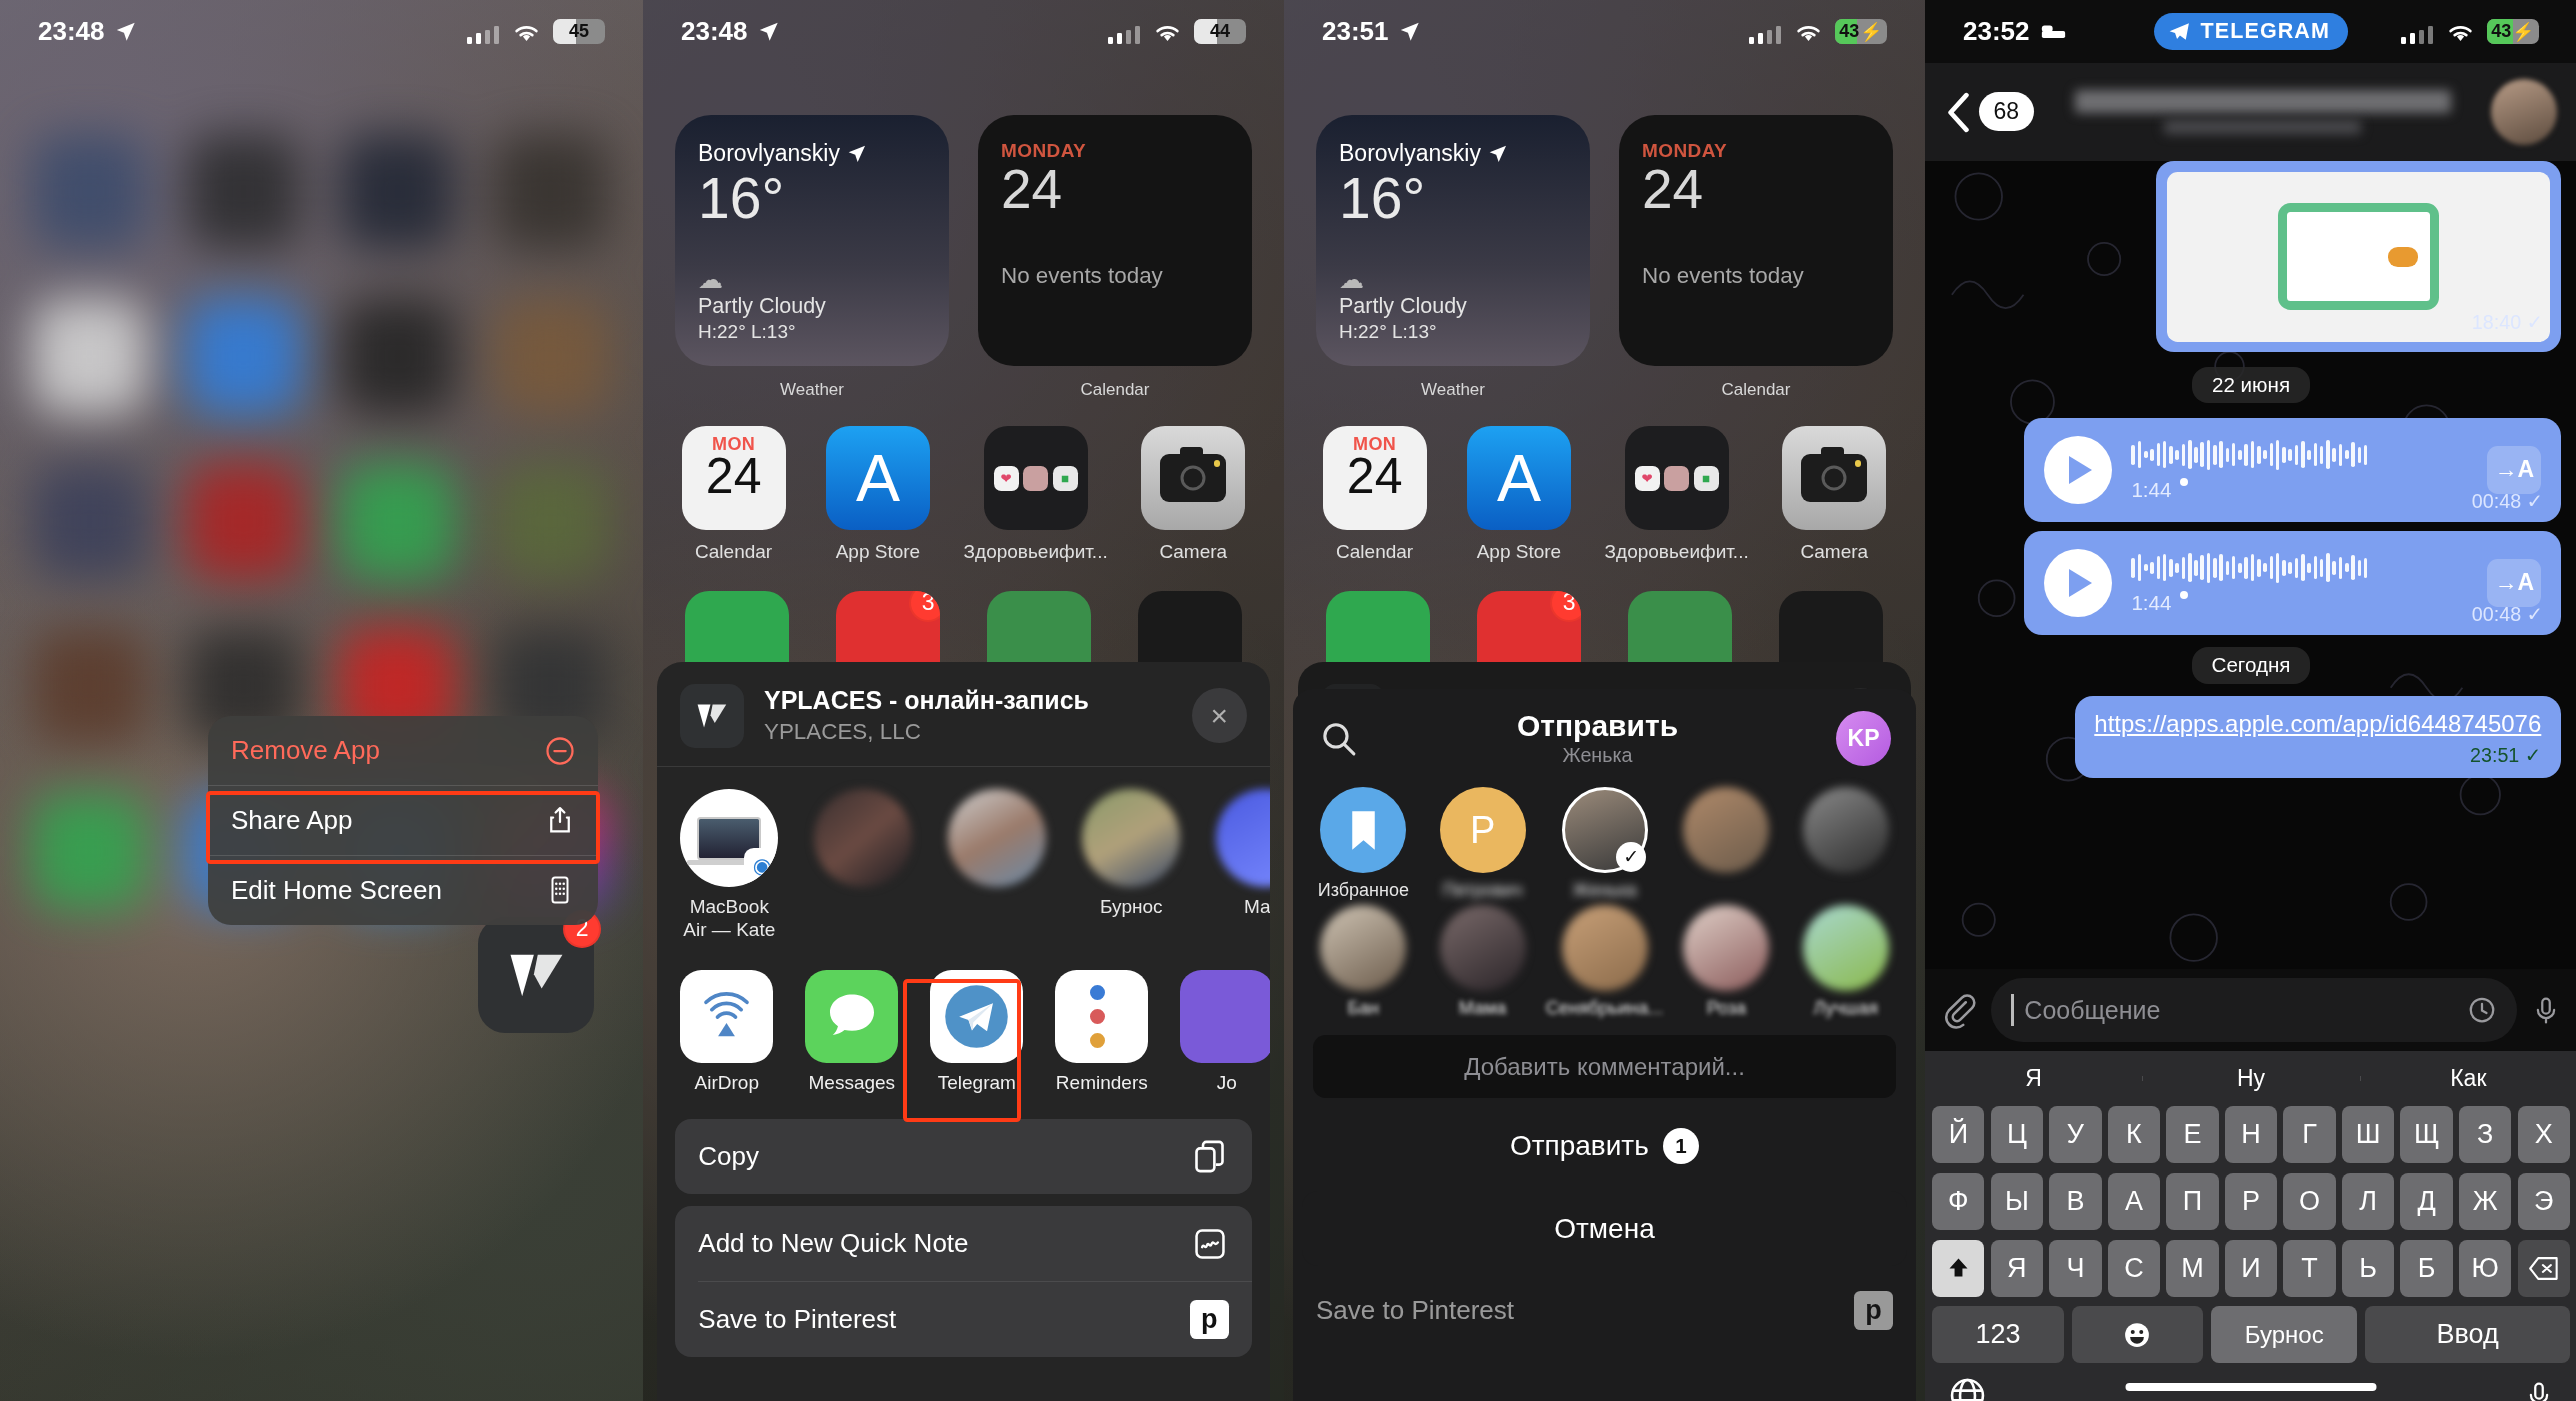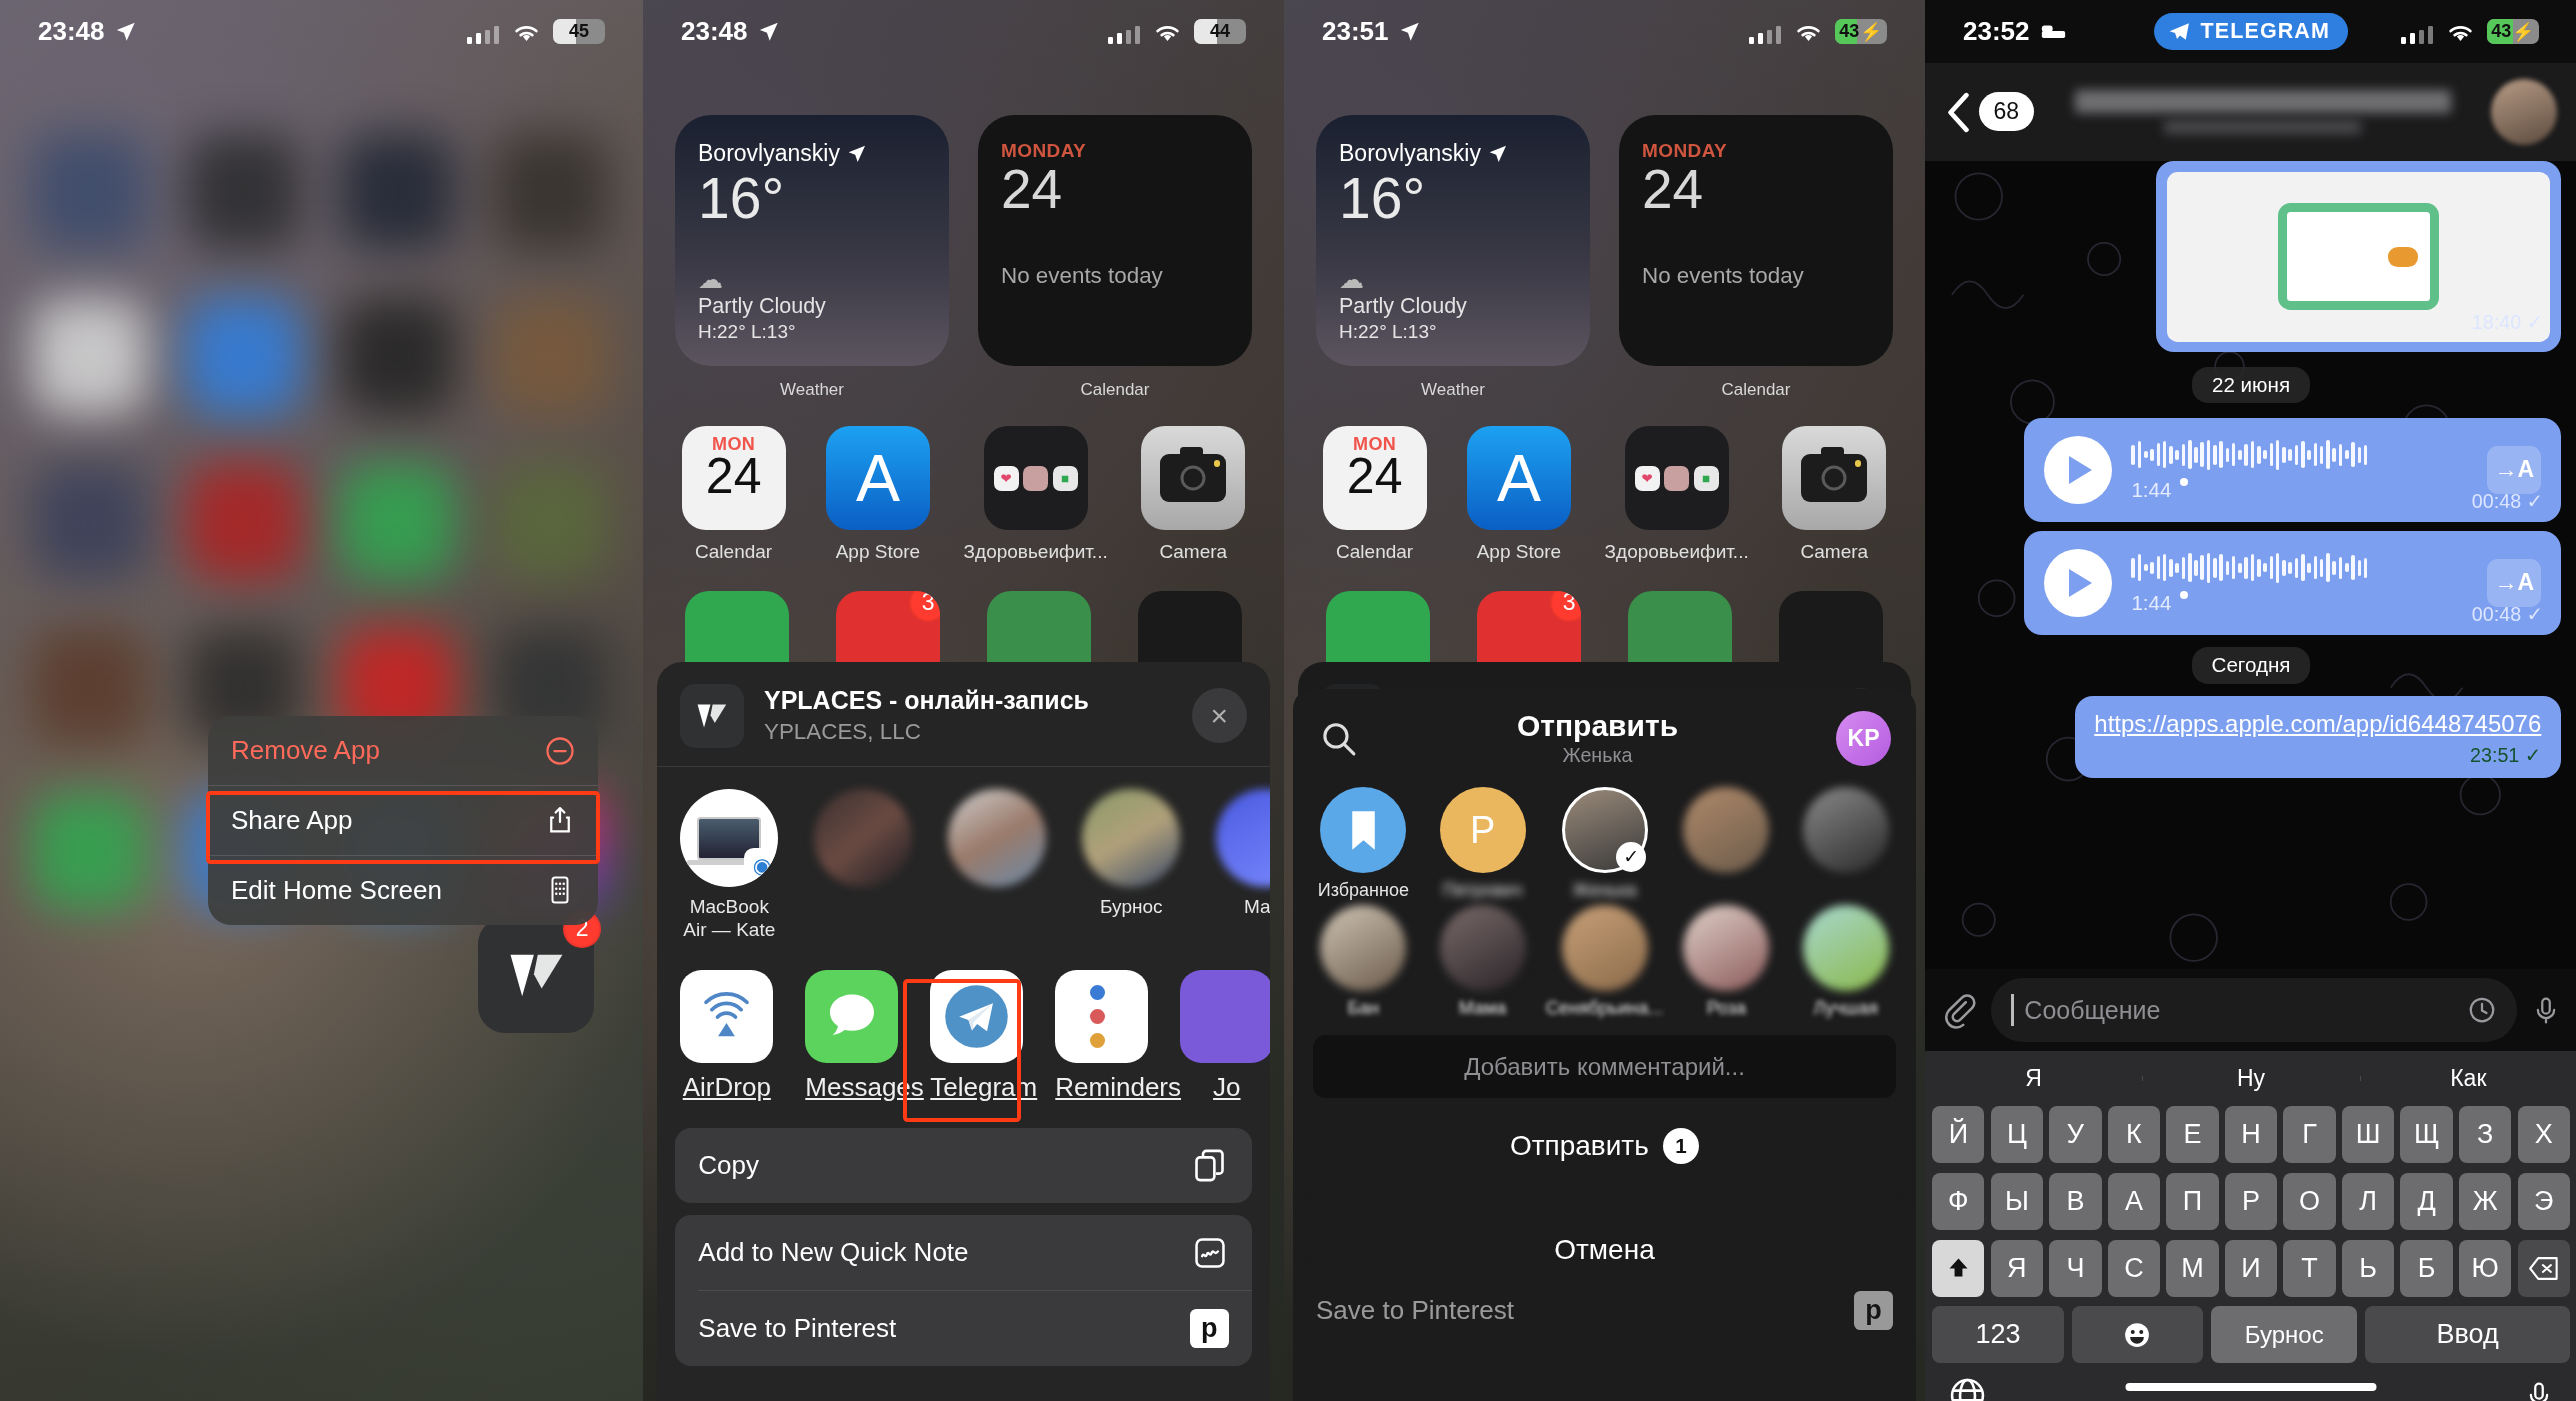--- a/index.html
+++ b/index.html
@@ -156,21 +156,21 @@
                 border:2.7px solid #c9c9c9; border-radius:3.6px; position:relative;}
   .ad-macbook::after{content:"";position:absolute;left:-12.5px;right:-12.5px;bottom:-7.2px;height:5.4px;
                      background:#cfcfcf;border-radius:1.8px;}
   .ad-airdrop-badge{position:absolute;right:-1.8px;bottom:3.6px;width:36px;height:36px;border-radius:9.8px;
                     background:#fff;display:flex;align-items:center;justify-content:center;color:#2d7fd3;font-size:21.5px;}
   .pix { filter: blur(0px); image-rendering: pixelated; }
 
   .apps-row { display:flex; gap:32px; padding:19.7px 23px 12.5px 23px; position:relative; }
   .app-item { width:93px; text-align:center; flex-shrink:0;}
   .app-sq { width:93px;height:93px;border-radius:21.5px; display:flex;align-items:center;justify-content:center;}
-  .app-lbl { color:#f0f0f0; font-size:26px; margin-top:9px;text-decoration:underline; }
+  .app-lbl { color:#f0f0f0; font-size:19px; margin-top:9px; }
   .ic-airdrop{background:#fff;color:#3f7fd0;font-size:50px;}
   .ic-msg{background:#5cd35c;display:flex;align-items:center;justify-content:center;}
   .ic-tg{background:#fff;display:flex;align-items:center;justify-content:center;}
   .ic-rem{background:#fff;display:flex;flex-direction:column;justify-content:center;gap:9px;padding:0 12.5px;}
   .ic-rem .r{display:flex;align-items:center;gap:9px;}
   .ic-rem .r b{width:15px;height:15px;border-radius:50%;display:block;}
   .ic-rem .r i{flex:1;height:1.8px;background:#cfcfcf;display:block;}
 
   .actlist { margin:12.5px 18px 0 18px; background:#3a3a3c; border-radius:16px; overflow:hidden;}
   .actitem { height:75px; display:flex;align-items:center;justify-content:space-between;
@@ -198,21 +198,21 @@
   .tg-clbl { color:#e6e6e6; font-size:18px; margin-top:7.2px; white-space:nowrap; overflow:hidden;}
   .tg-check{position:absolute;right:-1.8px;bottom:-1.8px;width:30px;height:30px;border-radius:15px;
             background:#fff;color:#111;display:flex;align-items:center;justify-content:center;font-size:19px;}
   .tg-comment { margin:16px 19.7px 0 19.7px; height:63px; border-radius:12.5px; background:#111;
                 display:flex;align-items:center;justify-content:center;color:#8e8e93;font-size:24px;}
   .tg-send { margin:14.3px 19.7px 0 19.7px; height:68px; display:flex;align-items:center;justify-content:center;
              gap:14.3px; color:#fff; font-size:28px; font-weight:500;}
   .tg-sendcount{width:36px;height:36px;border-radius:18px;background:#fff;color:#111;
                 display:flex;align-items:center;justify-content:center;font-size:20.6px;font-weight:600;}
   .tg-cancelwrap{ margin:10.7px 9px 0 9px; background:#1c1c1d; border-radius:16px;}
-  .tg-cancel { height:75px; display:flex;align-items:flex-end;justify-content:center;
+  .tg-cancel { height:75px; display:flex;align-items:center;justify-content:center;
                color:#fff;font-size:28px;font-weight:500;}
 
   
   .tgchat { position:absolute; inset:0; background:#0d0d0d; }
   .tg-pattern { position:absolute; left:0; right:0; top:134px; bottom:0;
                 background-color:#080808; opacity:1; overflow:hidden;}
   .tg-banner {
     position:absolute; top:12.5px; left:50%; transform:translateX(-50%);
     background:#2f7fe0; border-radius:19.7px; padding:6.3px 18px 6.3px 12.5px;
     display:flex; align-items:center; gap:9px; color:#fff; font-size:21.5px;

